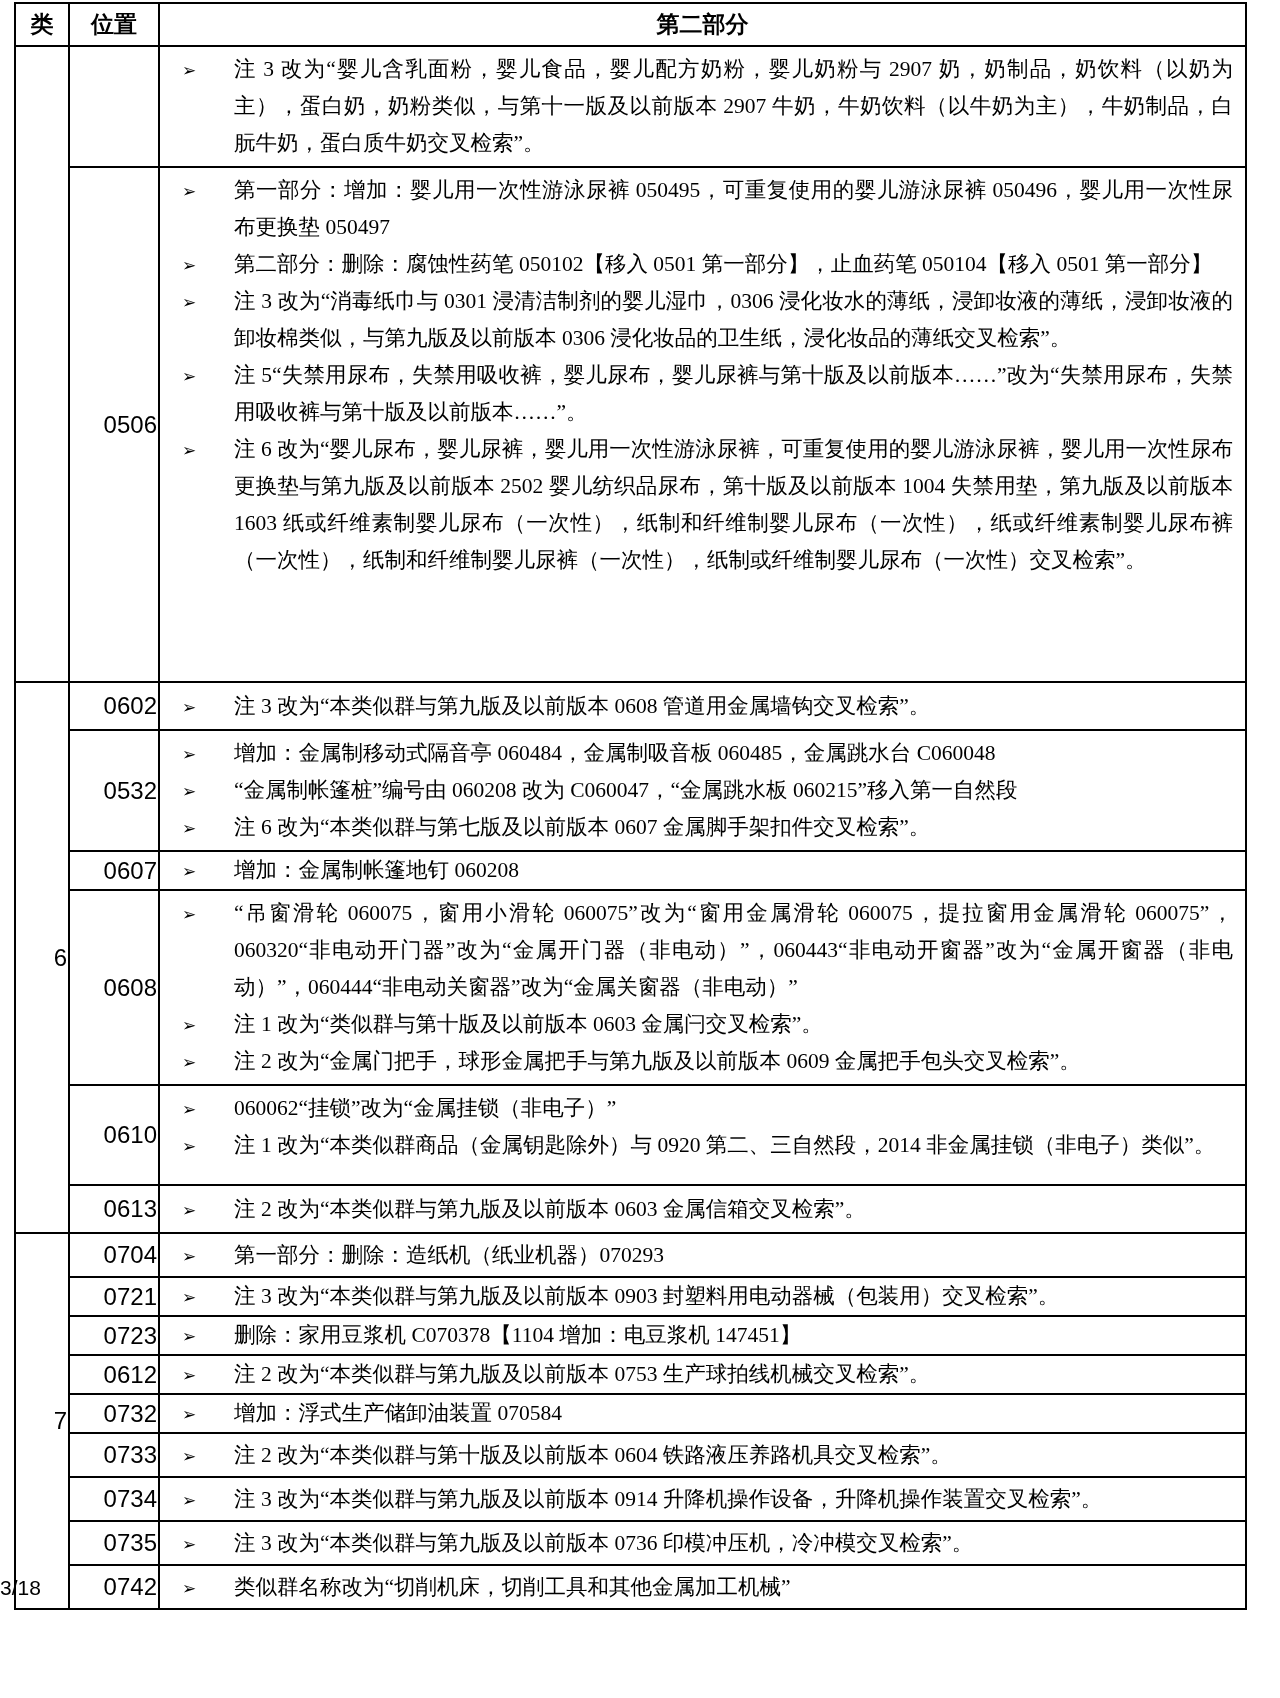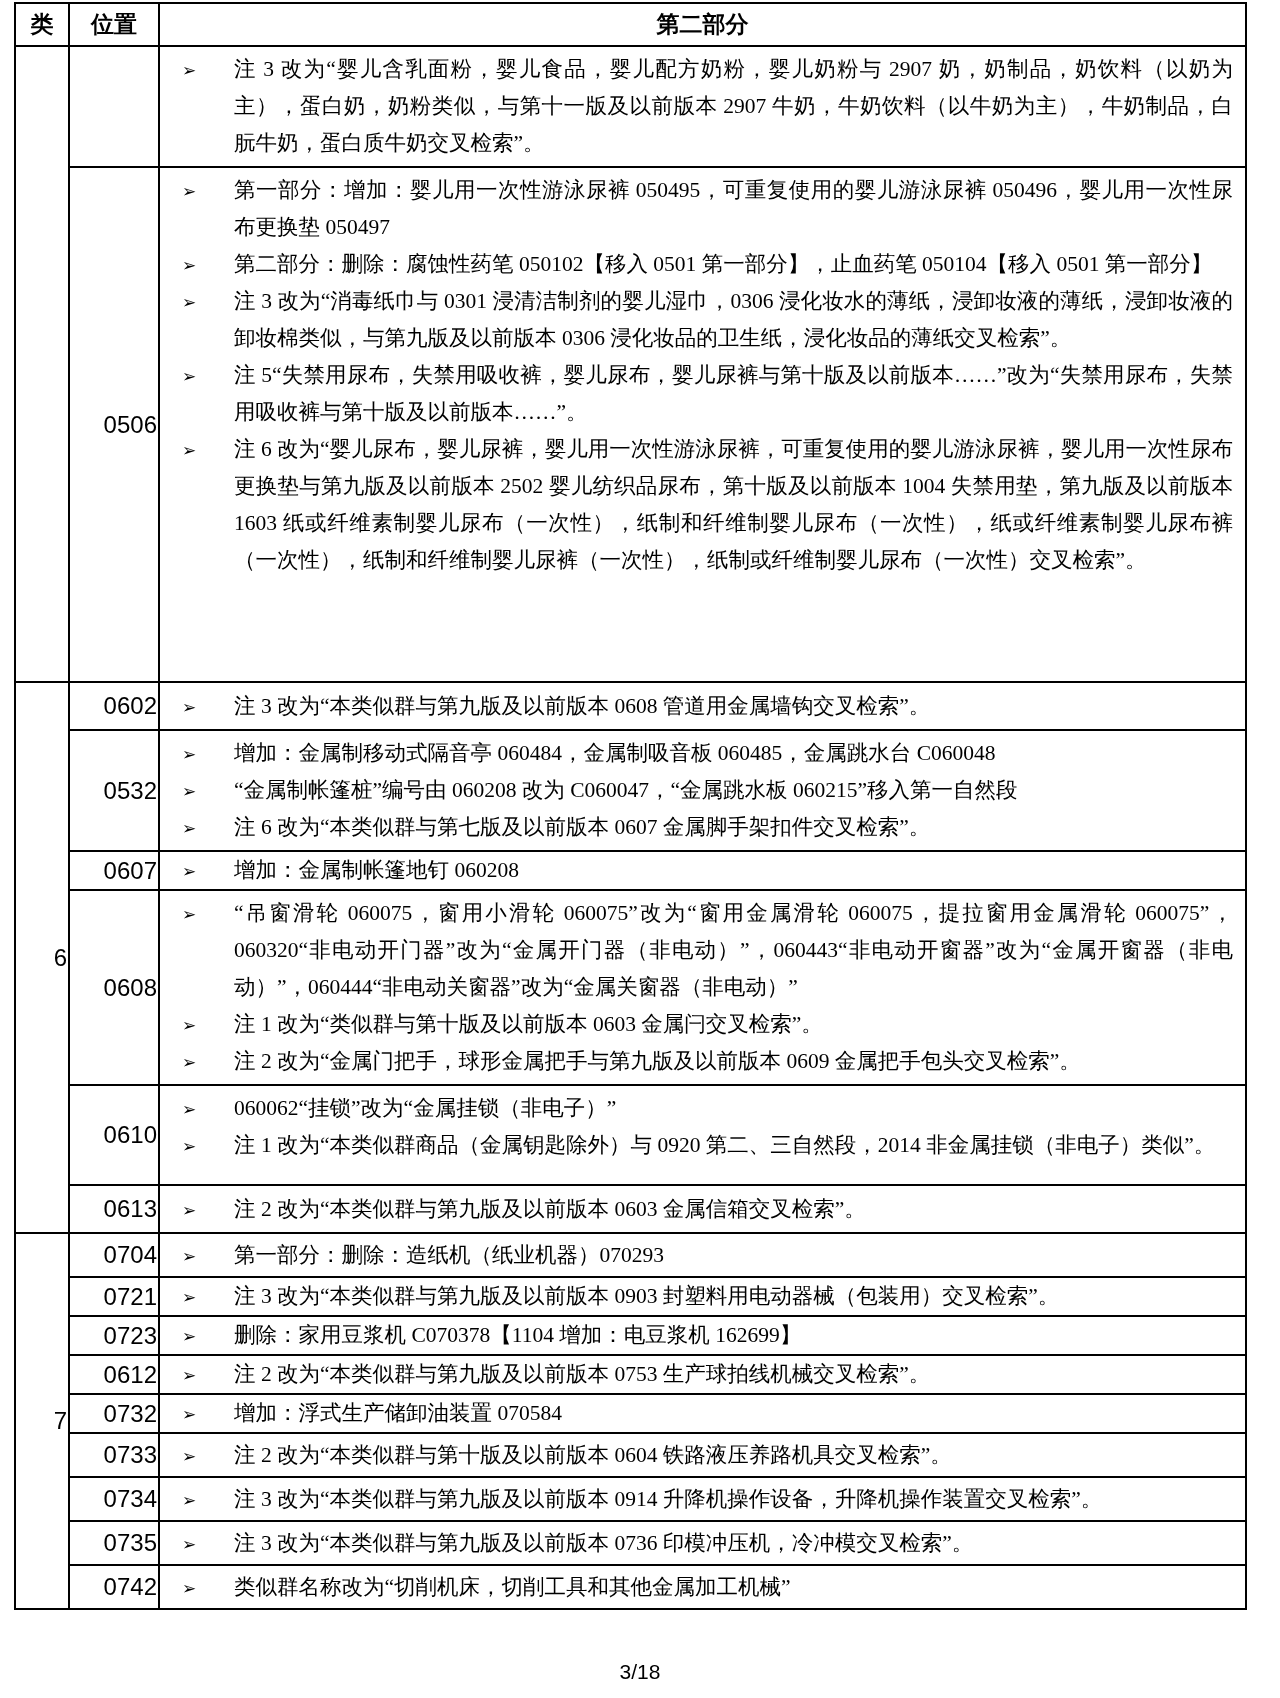--- a/index.html
+++ b/index.html
@@ -61,23 +61,23 @@
   tr.h48  { height: 48px; }
   tr.h112 { height: 112px; }
   tr.h46  { height: 28px; }
   tr.h184 { height: 184px; }
   tr.h100 { height: 100px; }
   tr.h58  { height: 48px; }
   tr.h44  { height: 44px; }
   .footer {
     position: absolute;
     left: 0;
-    top: 1660px;
+    top: 1576px;
     width: 100%;
-    text-align: center;
+    text-align: left;
     font-size: 21px;
     font-family: "Liberation Sans", sans-serif;
   }
 </style>
 </head>
 <body>
 
 <div class="page">
 
   <table class="mod-table">
@@ -173,21 +173,21 @@
       <tr class="single h46">
         <td class="pos">0721</td>
         <td class="content">
           <div class="bullet"><span class="arrow">➢</span><span>注 3 改为“本类似群与第九版及以前版本 0903 封塑料用电动器械（包装用）交叉检索”。</span></div>
         </td>
       </tr>
 
       <tr class="single h46">
         <td class="pos">0723</td>
         <td class="content">
-          <div class="bullet"><span class="arrow">➢</span><span>删除：家用豆浆机 C070378【1104 增加：电豆浆机 162699】</span></div>
+          <div class="bullet"><span class="arrow">➢</span><span>删除：家用豆浆机 C070378【1104 增加：电豆浆机 147451】</span></div>
         </td>
       </tr>
 
       <tr class="single h46">
         <td class="pos">0612</td>
         <td class="content">
           <div class="bullet"><span class="arrow">➢</span><span>注 2 改为“本类似群与第九版及以前版本 0753 生产球拍线机械交叉检索”。</span></div>
         </td>
       </tr>
 

